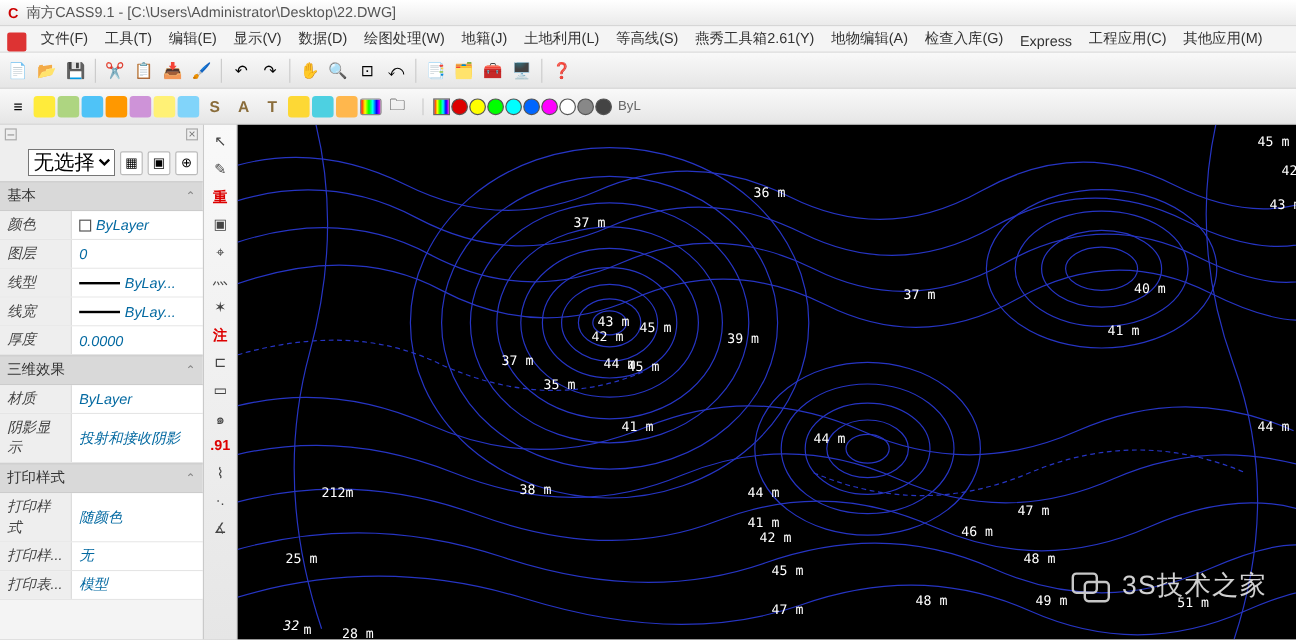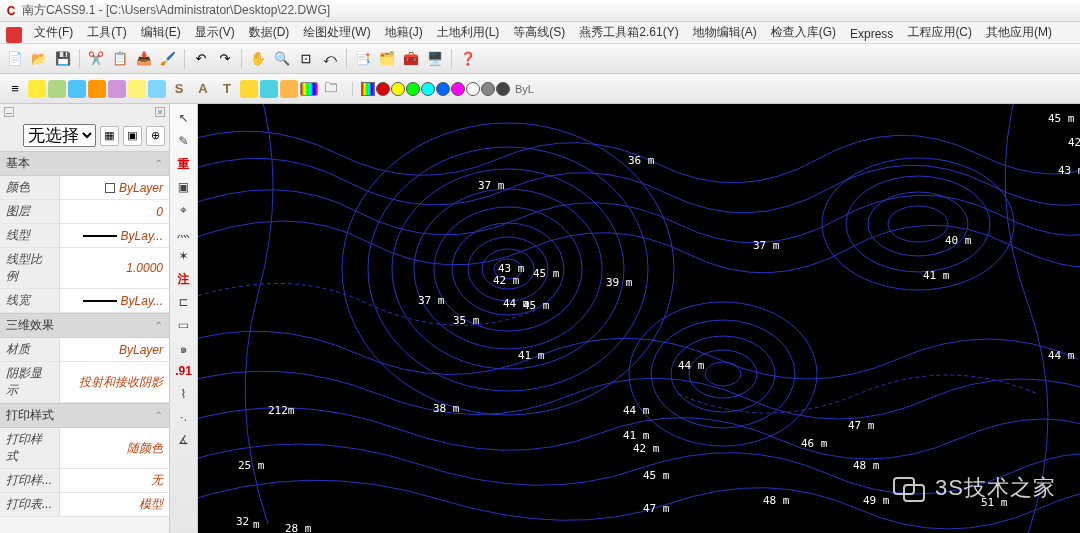--- a/index.html
+++ b/index.html
@@ -28,21 +28,21 @@
 .props { width: 170px; background: #f4f4f4; border-right: 1px solid #c9c9c9; font-size: 12px; overflow: hidden; position: relative; }
 .props .hdr-tabs { height: 16px; background: #eee; display:flex;align-items:center;padding:0 4px; gap:4px; color:#777; font-size:10px; }
 .props .hdr-tabs .tab { width:10px;height:10px;border:1px solid #aaa;display:flex;align-items:center;justify-content:center; }
 .props .sel-row { display:flex;align-items:center;padding:4px;gap:4px;background:#eee; }
 .props .sel-row select { flex:0 0 70px; font-size:17px;margin-left:19px; }
 .props .sel-row .pbtn { width:20px;height:20px;border:1px solid #bbb;background:#fff;display:flex;align-items:center;justify-content:center;font-size:11px;border-radius:2px; }
 .props .section-hdr { background: #d9d9d9; padding: 3px 6px; color: #333; border-top: 1px solid #ccc; border-bottom: 1px solid #ccc; display:flex;justify-content:space-between;align-items:center; }
 .props .section-hdr .arrow { color:#888;font-size:10px; }
 .props .row { display: flex; border-bottom: 1px solid #e5e5e5; font-style: italic; }
 .props .row .k { width: 60px; padding: 3px 6px; background: #eee; color: #444; border-right:1px solid #ddd; }
-.props .row .v { flex: 1; padding: 3px 6px; background: #fff; color: #c2410c; display:flex;align-items:center;gap:4px;justify-content:flex-end; }
+.props .row .v { flex: 1; padding: 3px 6px; background: #fff; color: #0369a1; display:flex;align-items:center;gap:4px; }
 .props .row .swatch-sm { width:10px;height:10px;border:1px solid #555;background:#fff; }
 .props .row .line-sample { width:34px;height:0;border-top:2px solid #000; }
 
 .vtoolbar { width: 28px; background: linear-gradient(#f9f9f9,#e6e6e6); border-right:1px solid #c9c9c9; display:flex;flex-direction:column;align-items:center;padding:4px 0;gap:3px; }
 .vbtn { width:22px;height:20px;display:flex;align-items:center;justify-content:center;font-size:12px;cursor:default;border:1px solid transparent;border-radius:2px;color:#444; }
 .vbtn.red { color:#d00;font-weight:bold; }
 
 .canvas-wrap { flex:1; position:relative; background:#000; overflow:hidden; }
 .canvas-wrap svg { position:absolute; inset:0; width:100%; height:100%; }
 .elev-label { position:absolute; color:#fff; font-size:11px; font-family: monospace; white-space:nowrap; pointer-events:none; }
@@ -173,29 +173,29 @@
       <div class="v">0</div>
     </div>
     <div class="row">
       <div class="k">线型</div>
       <div class="v">
           <span class="line-sample"></span>
           <span>ByLay...</span>
         </div>
     </div>
     <div class="row">
-      <div class="k">线型比例</div>
-      <div class="v">1.0000</div>
-    </div>
-    <div class="row">
       <div class="k">线宽</div>
       <div class="v">
           <span class="line-sample"></span>
           <span>ByLay...</span>
         </div>
+    </div>
+    <div class="row">
+      <div class="k">厚度</div>
+      <div class="v">0.0000</div>
     </div>
 
     <div class="section-hdr">
       <span>三维效果</span>
       <span class="arrow">⌃</span>
     </div>
     <div class="row">
       <div class="k">材质</div>
       <div class="v">ByLayer</div>
     </div>
@@ -309,21 +309,21 @@
         <span class="elev-label" style="left: 650px; top: 315px;">47 m</span>
         <span class="elev-label" style="left: 425px; top: 325px;">41 m</span>
         <span class="elev-label" style="left: 435px; top: 338px;">42 m</span>
         <span class="elev-label" style="left: 579px; top: 333px; margin-left: 24px;">46 m</span>
         <span class="elev-label" style="left: 655px; top: 355px;">48 m</span>
         <span class="elev-label" style="left: 40px; top: 355px;">25 m</span>
         <span class="elev-label" style="left: 445px; top: 365px;">45 m</span>
         <span class="elev-label" style="left: 565px; top: 390px;">48 m</span>
         <span class="elev-label" style="left: 665px; top: 390px;">49 m</span>
         <span class="elev-label" style="left: 783px; top: 392px;">51 m</span>
-        <span class="elev-label" style="left: 38px; top: 411px;">32</span>
+        <span class="elev-label" style="left: 38px; top: 411px; font-style: italic;">32</span>
         <span class="elev-label" style="left: 55px; top: 414px;">m</span>
         <span class="elev-label" style="left: 87px; top: 418px;">28 m</span>
         <span class="elev-label" style="left: 445px; top: 398px;">47 m</span>
       </div>
     <div class="north">
       <svg width="20" height="44" viewBox="0 0 20 44">
           <path d="M10 0 L16 18 L10 14 L4 18 Z M10 14 V44" stroke="#fff" stroke-width="1.5" fill="#fff"></path>
         </svg>
     </div>
     <div class="watermark">

